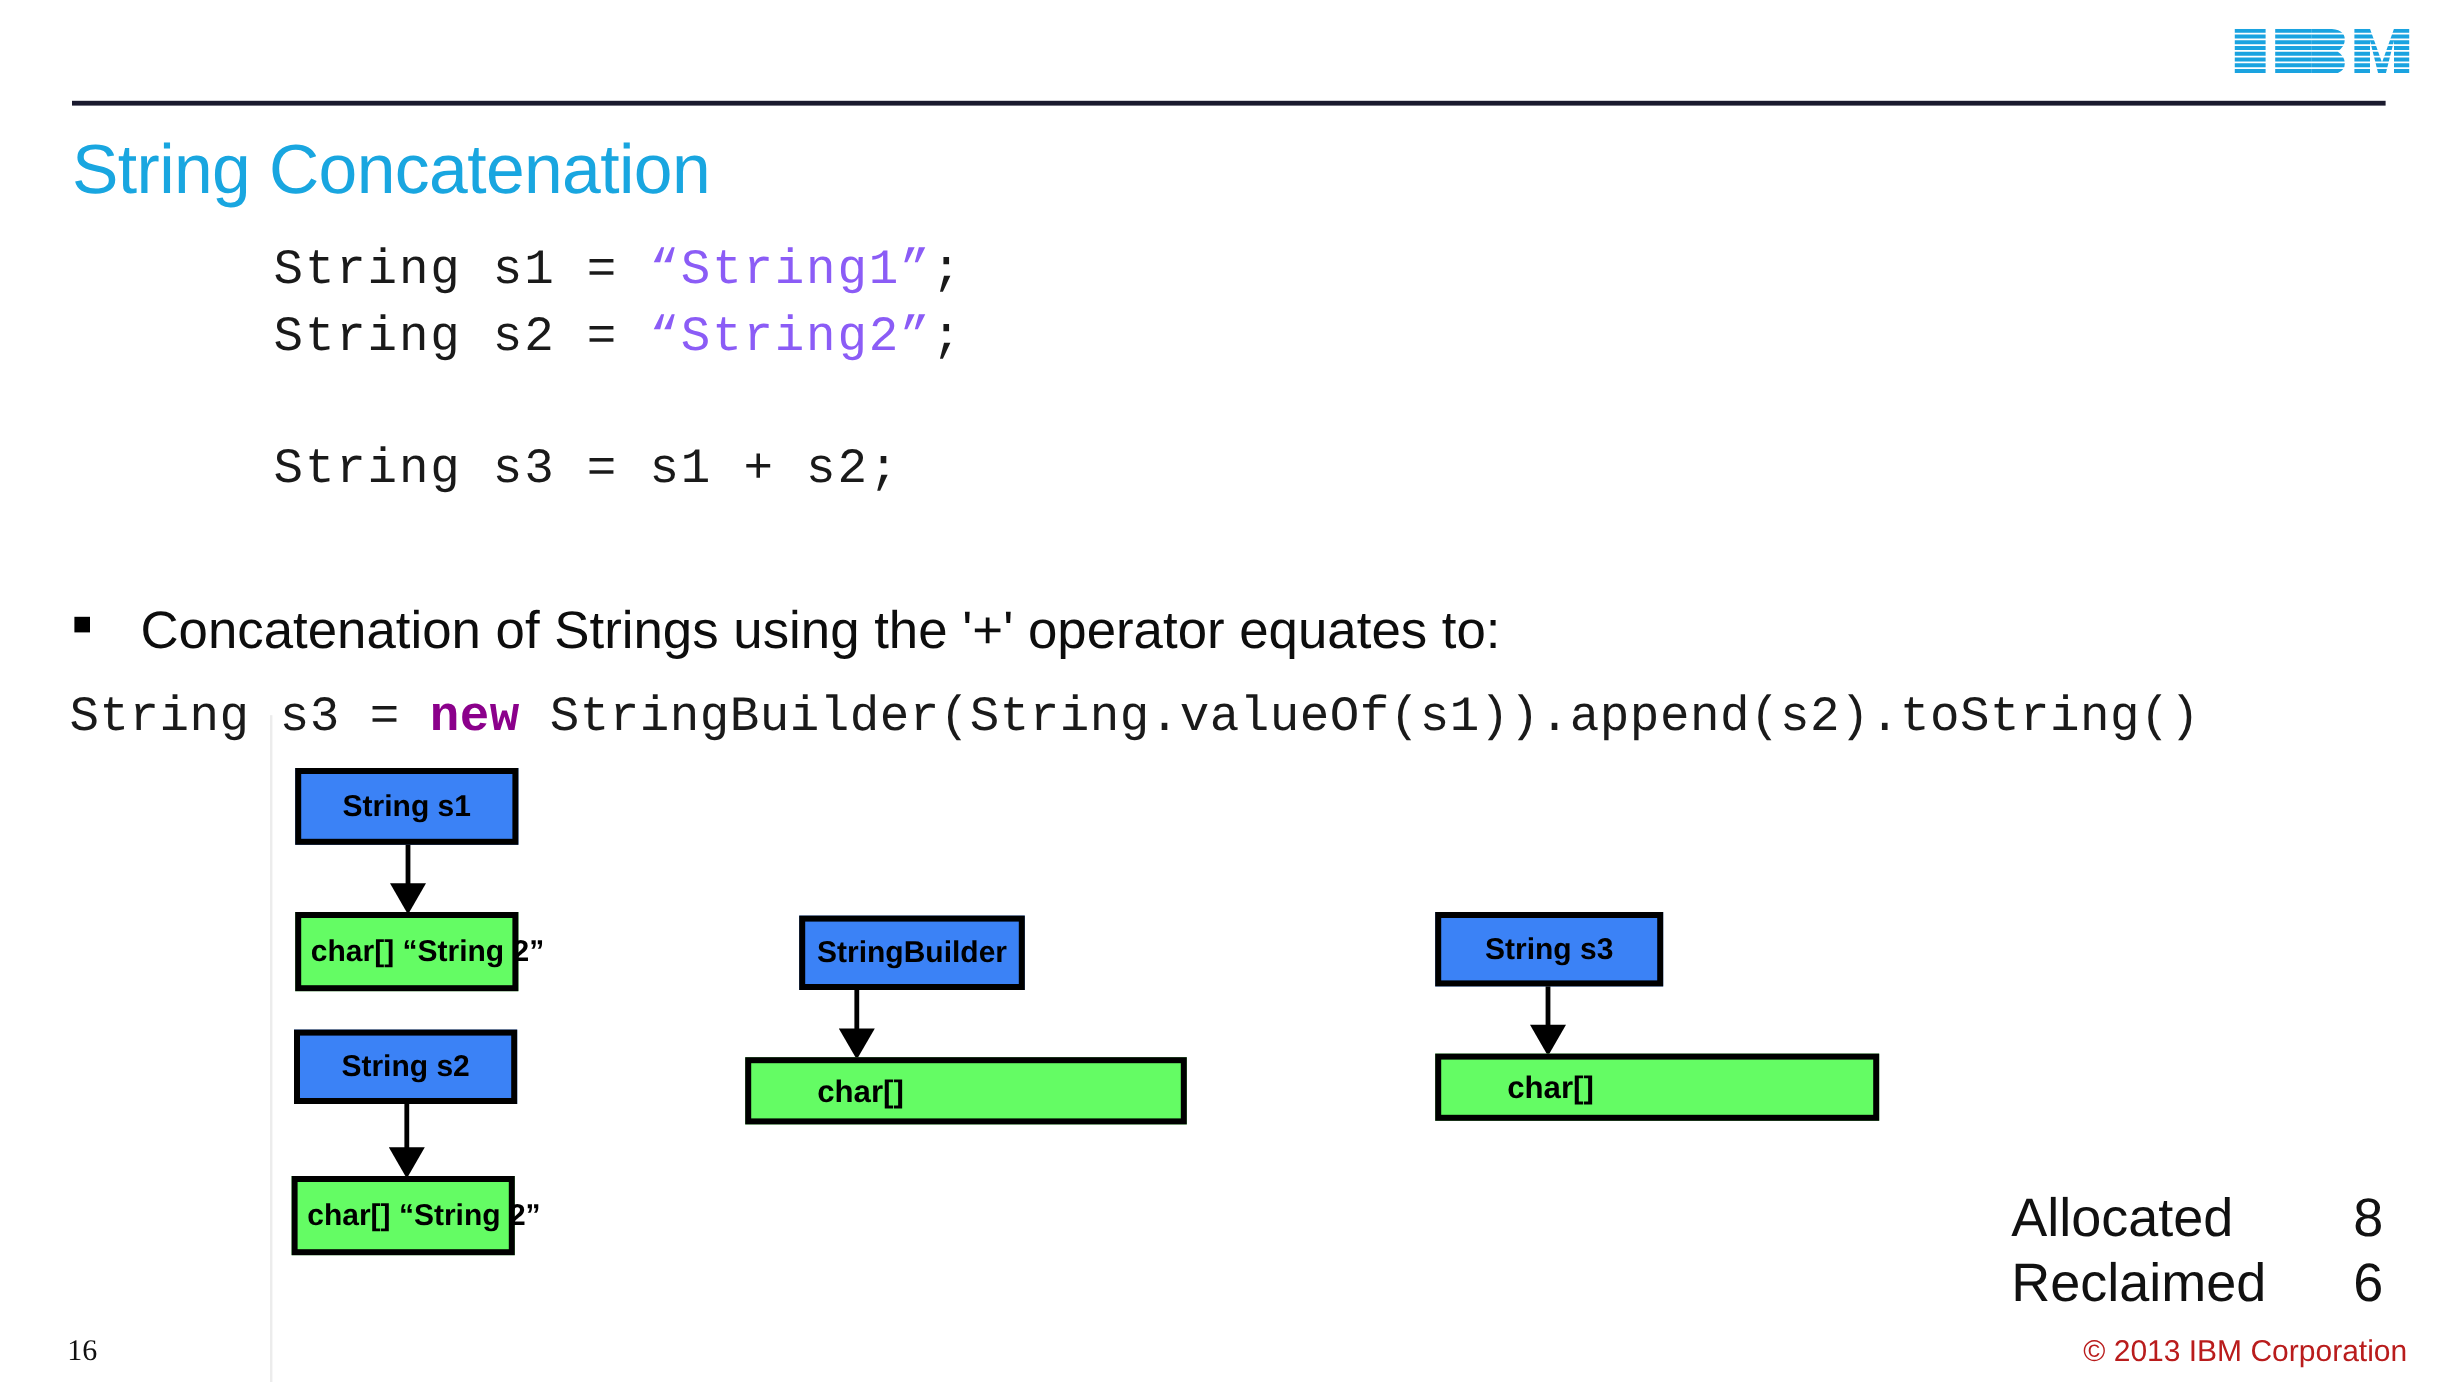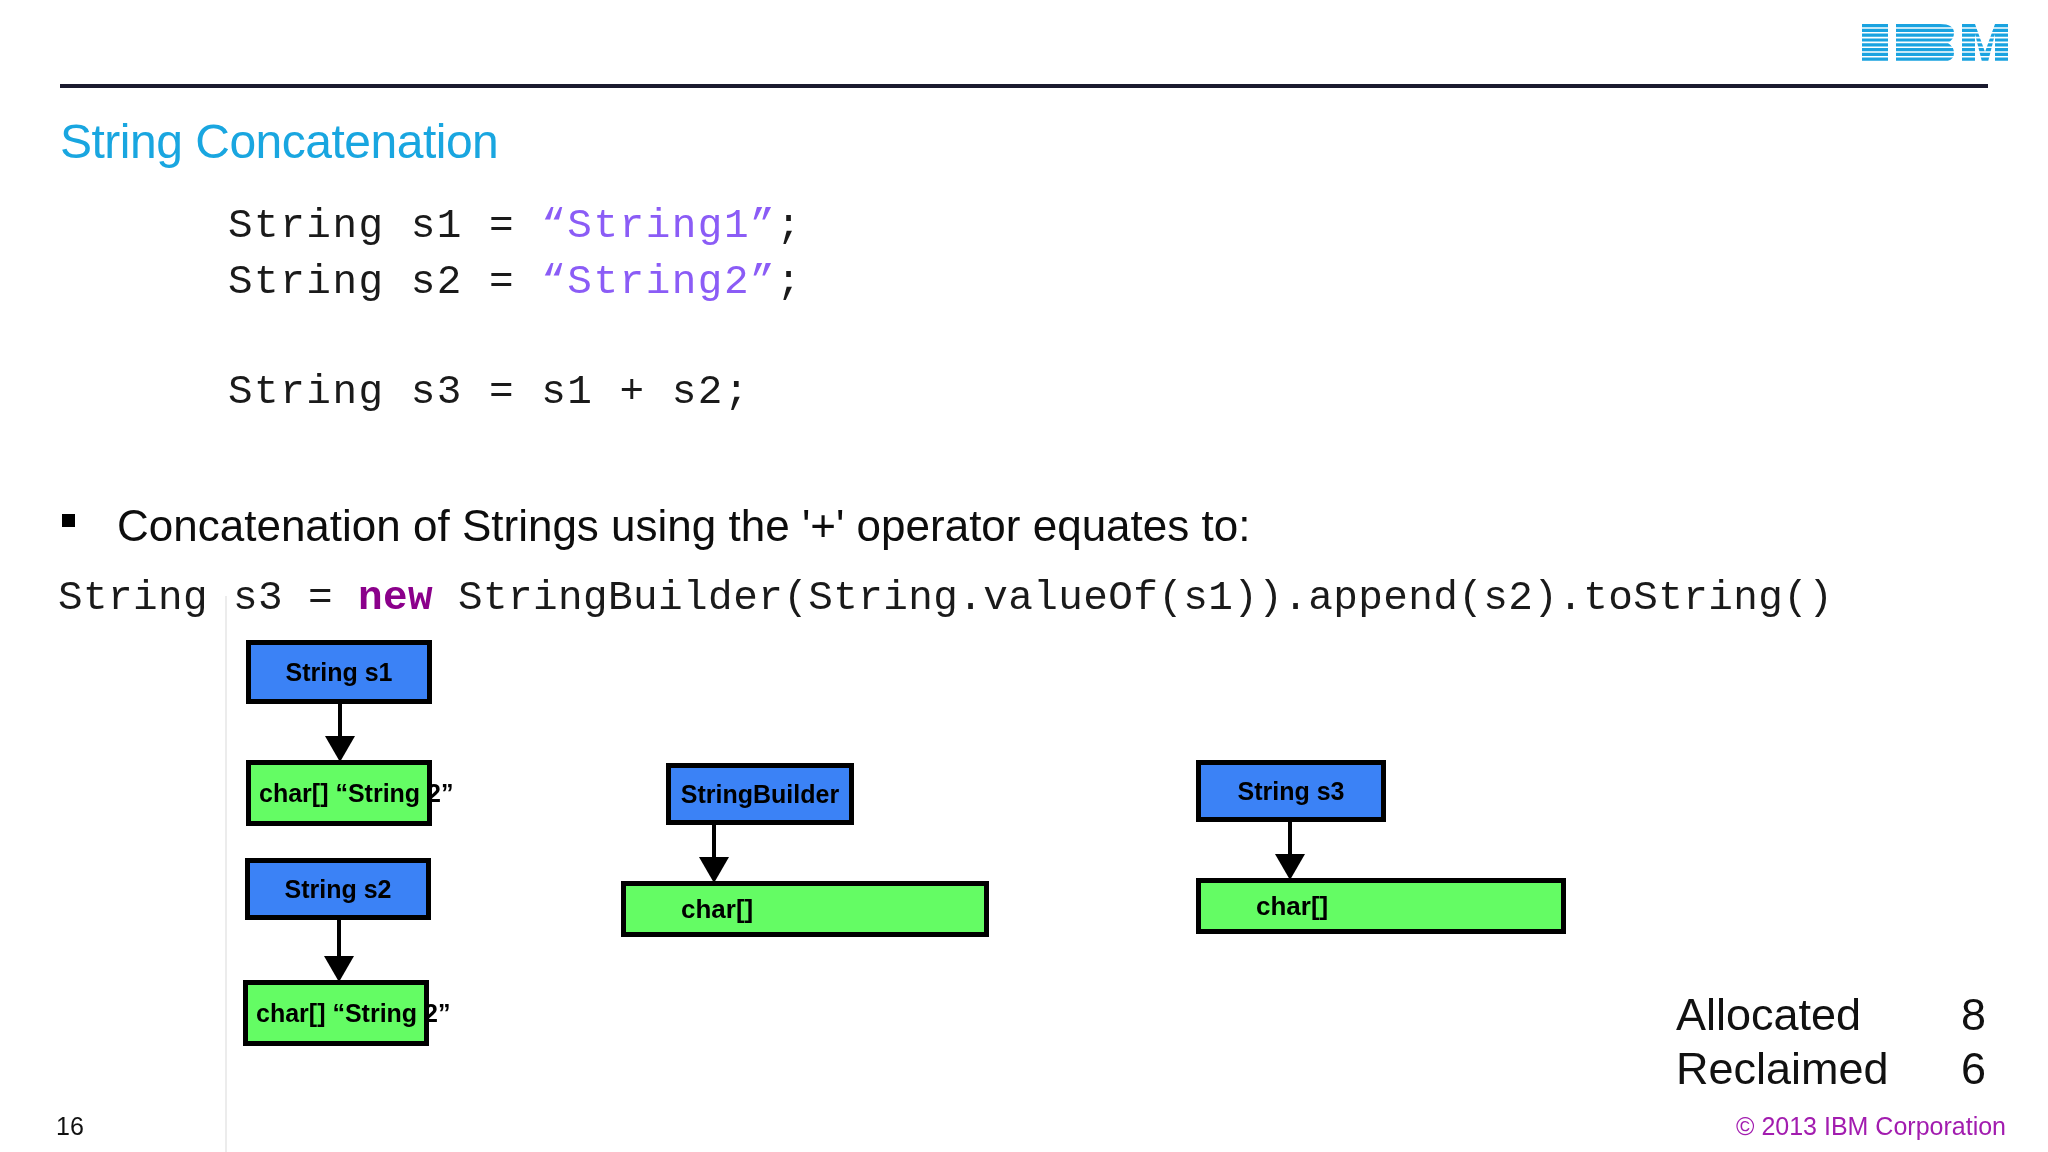--- a/index.html
+++ b/index.html
@@ -34,21 +34,21 @@
     width: 1928px;
     height: 4px;
     background: #1a1a2e;
   }
 
   
   #page-title {
     position: absolute;
     left: 60px;
     top: 108px;
-    font-size: 48px;
+    font-size: 58px;
     line-height: 68px;
     font-weight: 400;
     color: #19a6e0;
     letter-spacing: -0.5px;
     white-space: nowrap;
   }
 
   
   #guide-line {
     position: absolute;
@@ -178,27 +178,28 @@
   #counters .clabel { width: 250px; }
   #counters .cval { width: 60px; text-align: right; }
 
   
   #page-number {
     position: absolute;
     left: 56px;
     top: 1112px;
     font-size: 25px;
     color: #111111;
+    font-family: Liberation Serif, serif;
   }
   #copyright {
     position: absolute;
     right: 42px;
     top: 1112px;
     font-size: 25px;
-    color: #a21caf;
+    color: #b91c1c;
     white-space: nowrap;
   }
 </style>
 </head>
 <body>
 
 <div id="slide">
 
   <div id="ibm-logo">
     <svg viewBox="0 0 146 38" xmlns="http://www.w3.org/2000/svg" aria-label="IBM">

